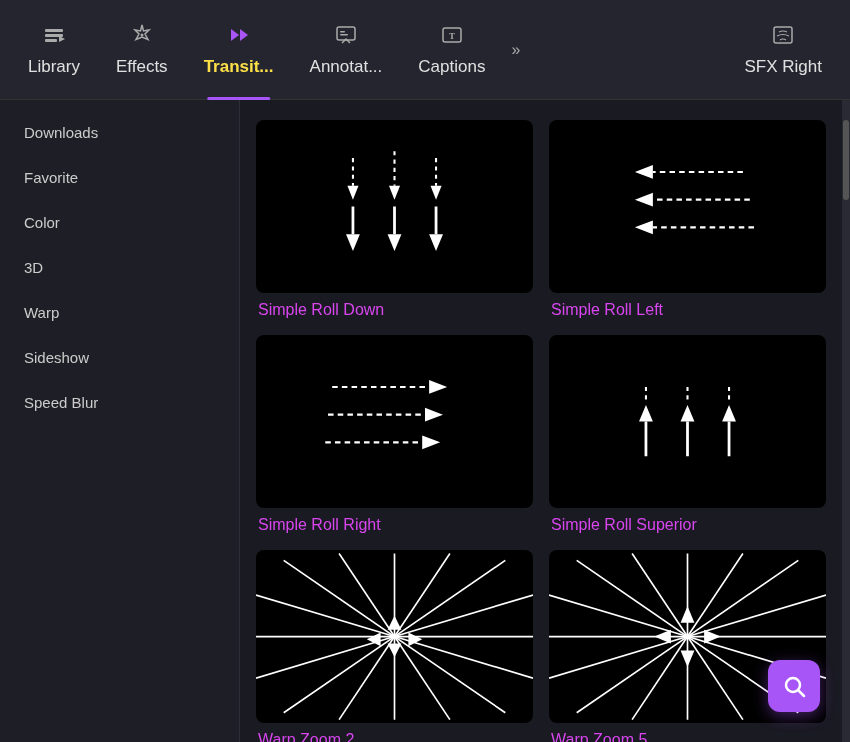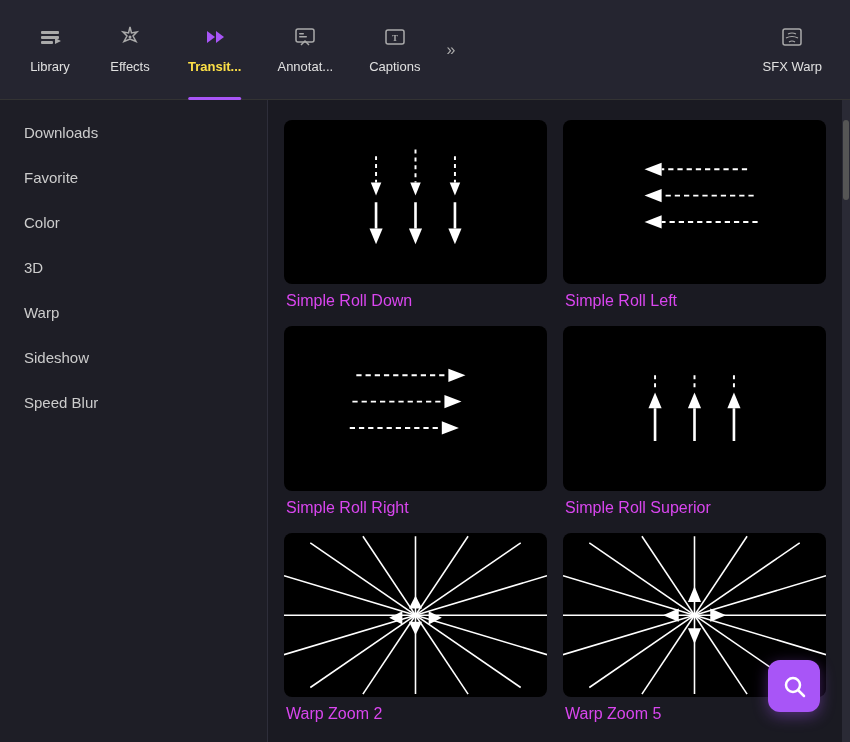--- a/index.html
+++ b/index.html
@@ -44,21 +44,21 @@
       width: 60%;
       height: 3px;
       background: #a855f7;
       border-radius: 2px;
     }
     .nav-icon {
       font-size: 22px;
       line-height: 1;
     }
     .nav-label {
-      font-size: 13px;
+      font-size: 17px;
       font-weight: 500;
     }
     .nav-item.active .nav-label { color: #a855f7; }
     .nav-more {
       display: flex;
       align-items: center;
       justify-content: center;
       padding: 10px 8px;
       cursor: pointer;
       color: #aaa;
@@ -69,21 +69,21 @@
     }
 
     
     .main {
       display: flex;
       height: calc(742px - 100px);
     }
 
     
     .sidebar {
-      width: 268px;
+      width: 240px;
       background: #1e1e26;
       padding: 10px 0;
       flex-shrink: 0;
       border-right: 1px solid #2e2e3a;
     }
     .sidebar-item {
       padding: 14px 24px;
       font-size: 15px;
       cursor: pointer;
       color: #ccc;
@@ -228,21 +228,21 @@
   </div>
   <div class="nav-item nav-sfx">
     <span class="nav-icon">
       <svg width="24" height="24" viewBox="0 0 24 24" fill="none">
         <rect x="3" y="4" width="18" height="16" rx="2" stroke="#aaa" stroke-width="1.5"></rect>
         <path d="M8 9 Q12 7 16 9" stroke="#aaa" stroke-width="1.2" fill="none"></path>
         <path d="M6 13 Q12 10 18 13" stroke="#aaa" stroke-width="1.2" fill="none"></path>
         <path d="M9 17 Q12 15 15 17" stroke="#aaa" stroke-width="1.2" fill="none"></path>
       </svg>
     </span>
-    <span class="nav-label">SFX Warp</span>
+    <span class="nav-label">SFX Right</span>
   </div>
 </div>
 
 <div class="main">
 
   <div class="sidebar">
     <div class="sidebar-item">Downloads</div>
     <div class="sidebar-item">Favorite</div>
     <div class="sidebar-item">Color</div>
     <div class="sidebar-item">3D</div>

